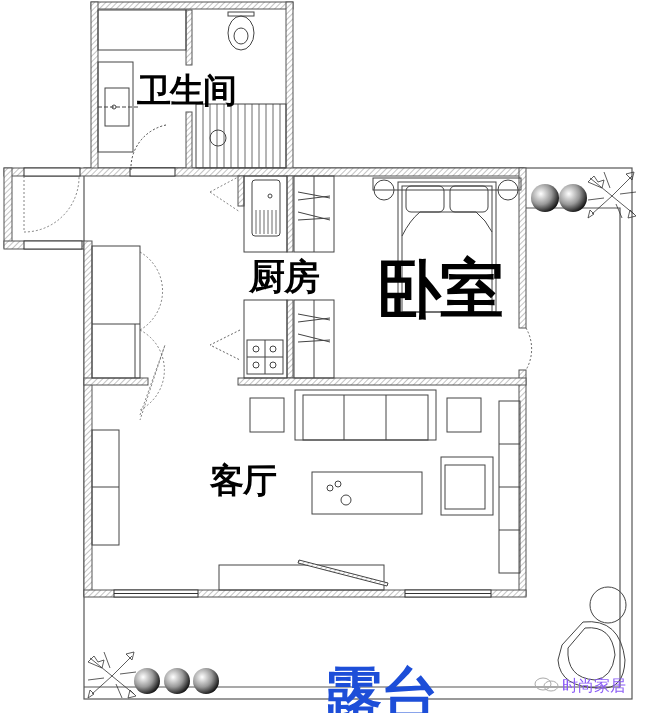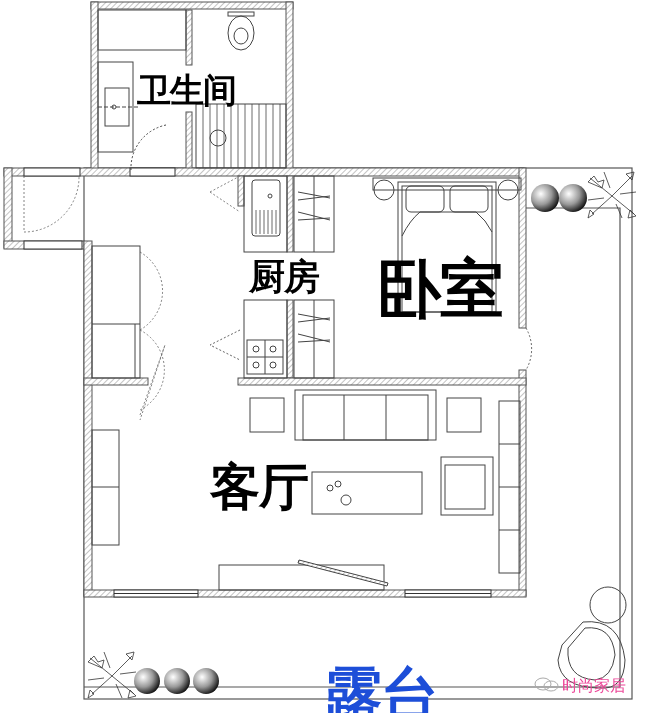--- a/index.html
+++ b/index.html
@@ -2,23 +2,23 @@
 <html><head>
 <meta charset="utf-8">
 <style>
   html,body{margin:0;padding:0;background:#fff;}
   body{width:650px;height:713px;position:relative;overflow:hidden;font-family:"DejaVu Sans",sans-serif;}
   #plan{position:absolute;left:0;top:0;width:650px;height:713px;}
   .room-label{position:absolute;font-family:Liberation Mono, monospace;font-weight:bold;color:#000;white-space:nowrap;line-height:1;letter-spacing:-1px;}
   .lbl-bath{left:137px;top:76px;font-size:34px;}
   .lbl-kitchen{left:208px;top:262px;font-size:36px;margin-left:41px;}
   .lbl-bed{left:377px;top:262px;font-size:64px;}
-  .lbl-living{left:210px;top:466px;font-size:50px;}
+  .lbl-living{left:210px;top:466px;font-size:34px;}
   .lbl-terrace{left:324px;top:626px;font-size:58px;color:#1d4ed8;margin-top:44px;}
-  .watermark{position:absolute;left:562px;top:676px;font-size:16px;color:#ec4899;}
+  .watermark{position:absolute;left:562px;top:676px;font-size:16px;color:#8b5cf6;}
   .wm-icon{position:absolute;left:534px;top:676px;width:26px;height:16px;}
 </style>
 </head>
 <body>
 
 <svg id="plan" viewBox="0 0 650 713" xmlns="http://www.w3.org/2000/svg">
   <defs>
     <pattern id="hatch" patternUnits="userSpaceOnUse" width="4" height="4" patternTransform="rotate(45)">
       <rect width="4" height="4" fill="#fff"></rect>
       <line x1="0" y1="0" x2="0" y2="4" stroke="#888" stroke-width="1"></line>

